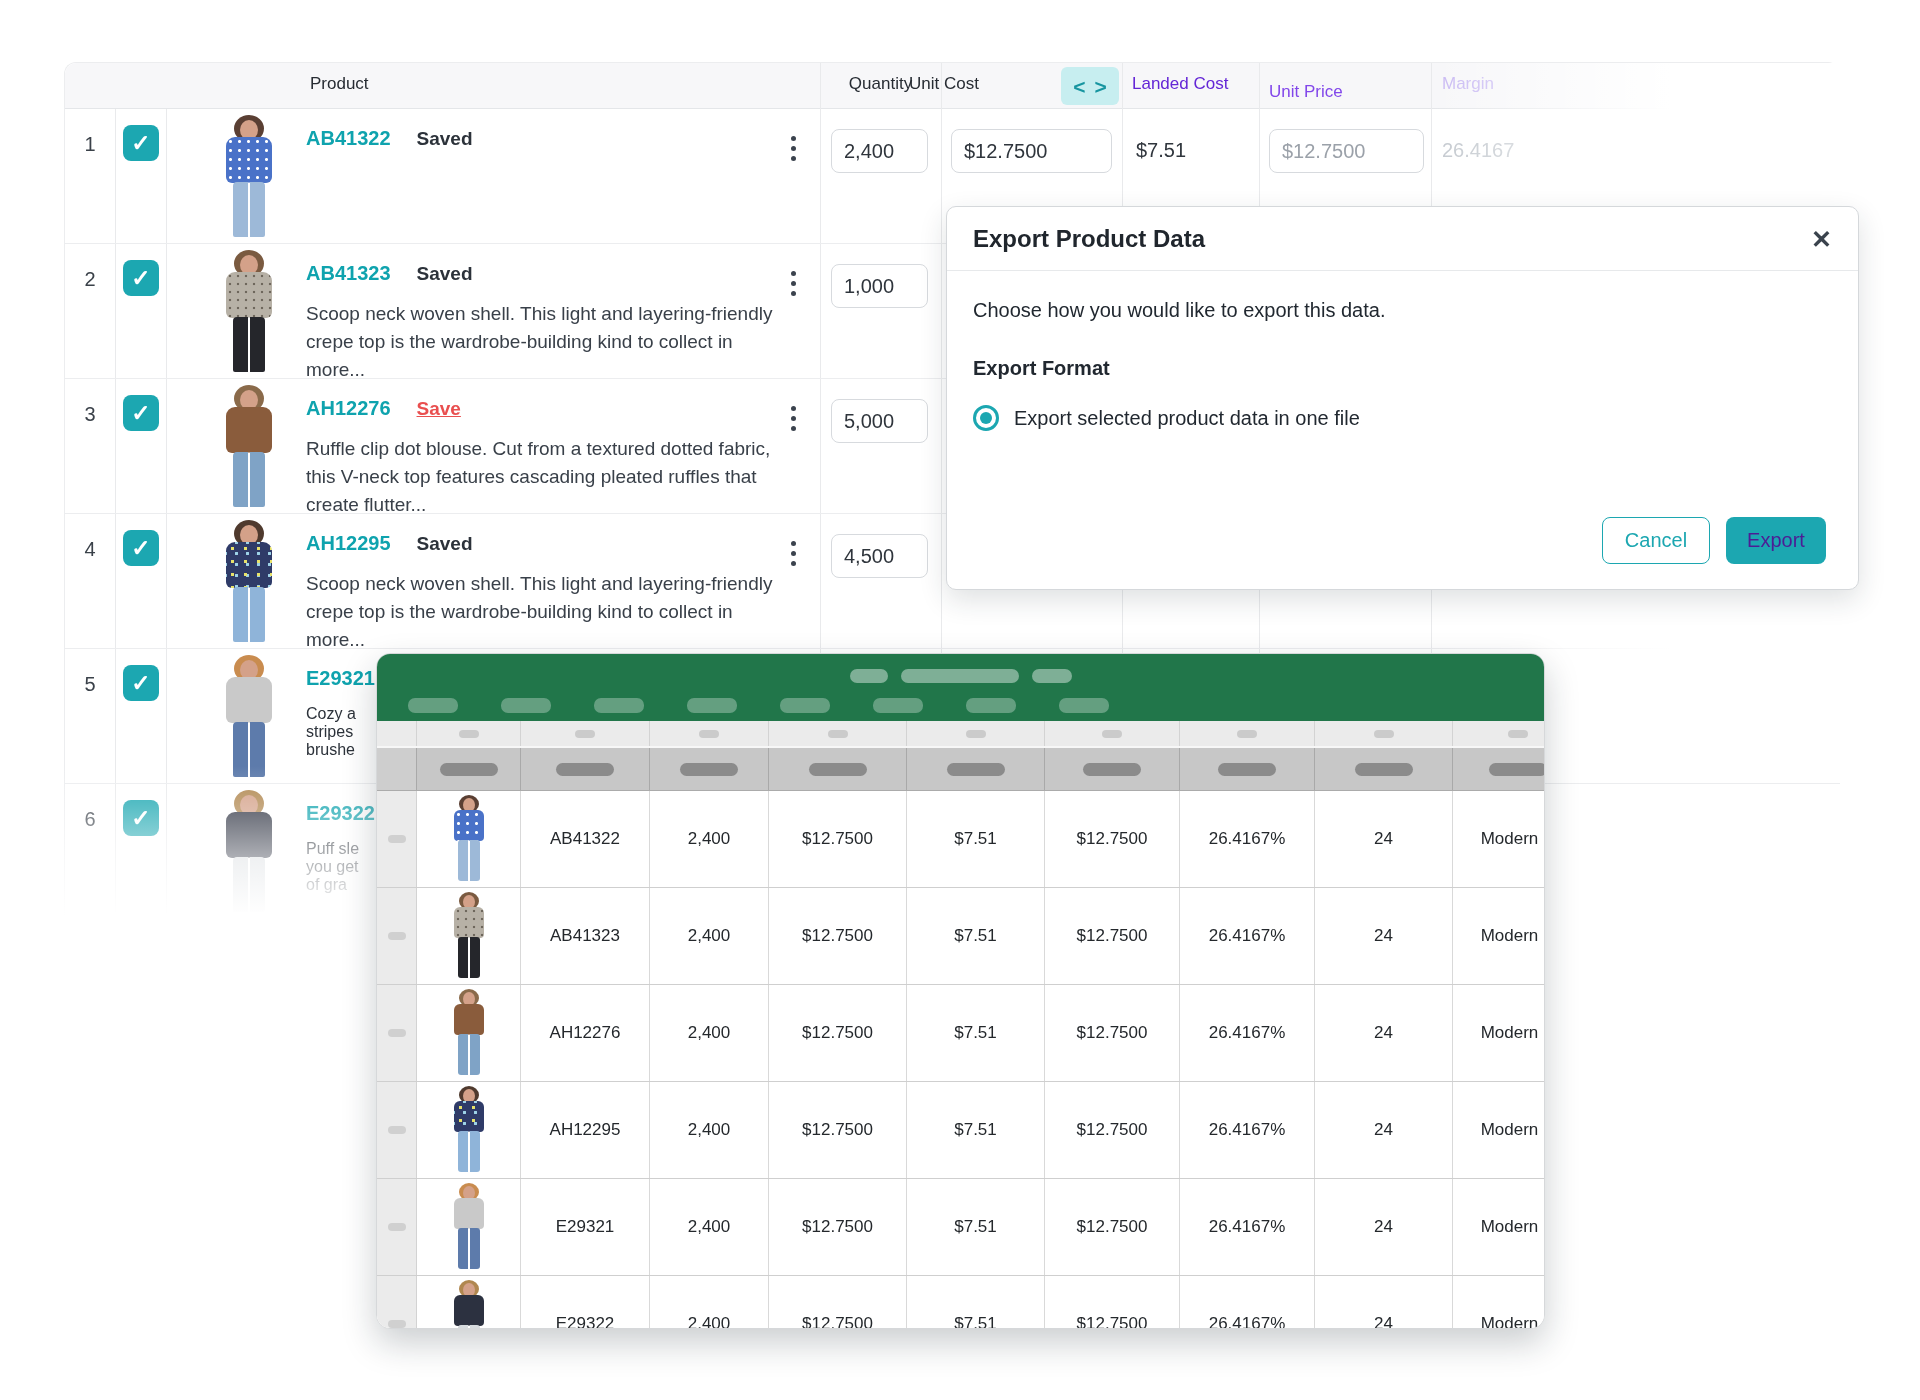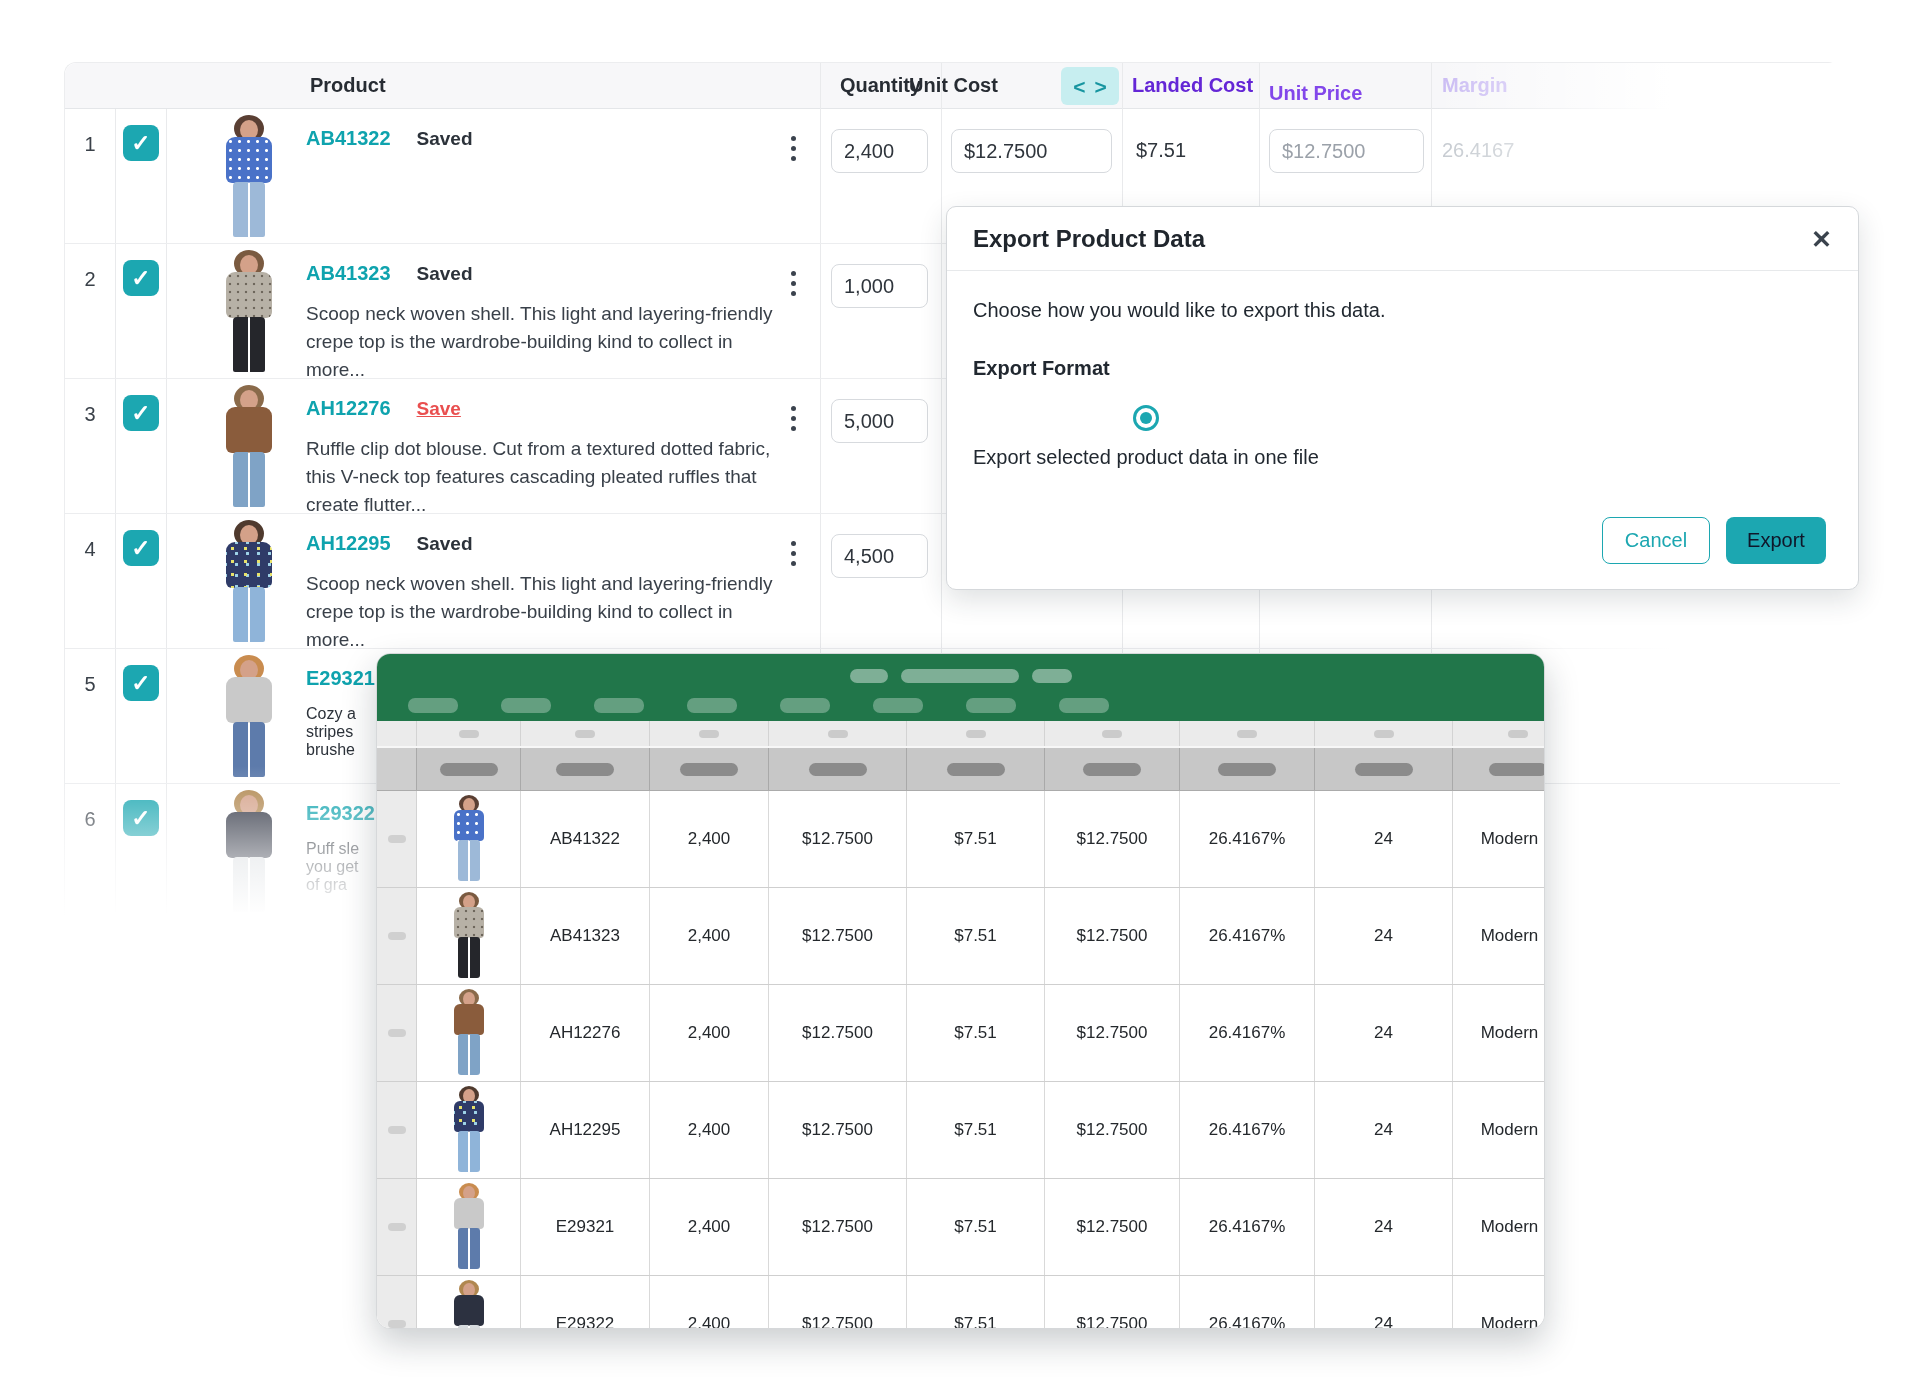--- a/index.html
+++ b/index.html
@@ -6,21 +6,21 @@
   html,body { background:#fff; }
   body { font-family:"Liberation Sans", sans-serif; color:#2c323a; }
   .stage { position:relative; width:1920px; height:1400px; background:#fff; overflow:hidden; }
 
   
   .ptable { position:absolute; left:64px; top:62px; width:1776px; height:860px;
             border-left:1px solid #ecedef; border-top:1px solid #ecedef;
             border-radius:12px 12px 0 0; z-index:1; }
   .thead { position:absolute; left:0; top:0; right:0; height:46px; background:#f7f7f9;
            border-bottom:1px solid #e4e6e9; border-radius:12px 12px 0 0; }
-  .th { position:absolute; top:11px; font-size:20px; font-weight:700; color:#272c33; white-space:nowrap; }
+  .th { position:absolute; top:11px; font-size:17px; font-weight:400; color:#272c33; white-space:nowrap; }
   .th.center { text-align:center; }
   .th.purple1 { color:var(--purple,#6426d6); }
   .th.purple2 { color:var(--purple-light,#8247ea);margin-top:8px; }
   .th.purple3 { color:var(--purple-faded,#c9baf3); }
   .chevbox { position:absolute; left:996px; top:4px; width:58px; height:38px; border-radius:6px;
              background:var(--chev-bg,#c7eef0); display:flex; align-items:center; justify-content:center; gap:9px; }
   .chevbox span { color:#1795a0; font-size:21px; font-weight:700; line-height:1; }
   .vline { position:absolute; width:1px; background:#e9eaec; top:0; bottom:0; }
   .prow { position:absolute; left:0; width:100%; height:135px; border-bottom:1px solid #ecedef; }
   .cell-num { position:absolute; left:0; top:24px; width:50px; text-align:center; font-size:20px; color:#3a4149; }
@@ -75,31 +75,31 @@
   
   .modal { position:absolute; left:946px; top:206px; width:913px; height:384px; background:#fff;
            border:1px solid #d5d8db; border-radius:10px; box-shadow:0 10px 28px rgba(30,40,50,.14); z-index:40; }
   .modal h1 { position:absolute; left:26px; top:18px; font-size:24px; font-weight:700; color:#20262d; }
   .mclose { position:absolute; right:26px; top:20px; font-size:25px; font-weight:700; color:#3a434d;
             background:none; border:none; cursor:pointer; line-height:1; }
   .mdivider { position:absolute; left:0; top:63px; width:100%; height:1px; background:#e7e9eb; }
   .mbody-text { position:absolute; left:26px; top:92px; font-size:20px; color:#212830; }
   .mformat { position:absolute; left:26px; top:150px; font-size:20px; font-weight:700; color:#212830; }
   .radio-row { position:absolute; left:26px; display:flex; align-items:center; gap:15px; cursor:pointer; }
-  .radio-row.opt1 { top:198px;flex-direction:column; }
+  .radio-row.opt1 { top:198px; }
   .radio-row.opt2 { top:246px; }
   .radio { width:26px; height:26px; border-radius:50%; border:3px solid #9aa1a8; position:relative; background:#fff; flex:0 0 auto; }
   .radio.on { border-color:var(--accent,#1ca7b1); }
   .radio.on::after { content:""; position:absolute; left:50%; top:50%; transform:translate(-50%,-50%);
                      width:12px; height:12px; border-radius:50%; background:var(--accent,#1ca7b1); }
   .rlabel { font-size:20px; color:#212830; }
   .mfooter { position:absolute; right:32px; top:310px; display:flex; gap:16px; }
   .btn { height:47px; border-radius:8px; font-family:"Liberation Sans",sans-serif; font-size:20px; cursor:pointer; }
   .btn-cancel { width:108px; background:#fff; border:1.5px solid var(--accent,#1ca7b1); color:var(--accent,#1ca7b1); }
-  .btn-export { width:100px; background:var(--accent,#1ca7b1); border:none; color:#0f172a; }
+  .btn-export { width:100px; background:var(--accent,#1ca7b1); border:none; color:#4c1d95; }
 
   
   .sheet { position:absolute; left:376px; top:653px; width:1169px; height:676px; background:#fff;
            border-radius:14px; overflow:hidden; box-shadow:0 14px 34px rgba(20,30,40,.22);
            border:1px solid #d6d8da; z-index:30; display:flex; flex-direction:column; }
   .titlebar { height:67px; background:var(--green,#21764a); position:relative; flex:0 0 auto; }
   .tb-pills { position:absolute; left:0; right:0; top:15px; display:flex; justify-content:center; gap:13px; }
   .tb-pills i { height:14px; border-radius:7px; background:rgba(255,255,255,.42); display:block; }
   .tb-pills .p1 { width:38px; } .tb-pills .p2 { width:118px; } .tb-pills .p3 { width:40px; }
   .menu-pills { position:absolute; left:31px; top:44px; display:flex; gap:43px; }

